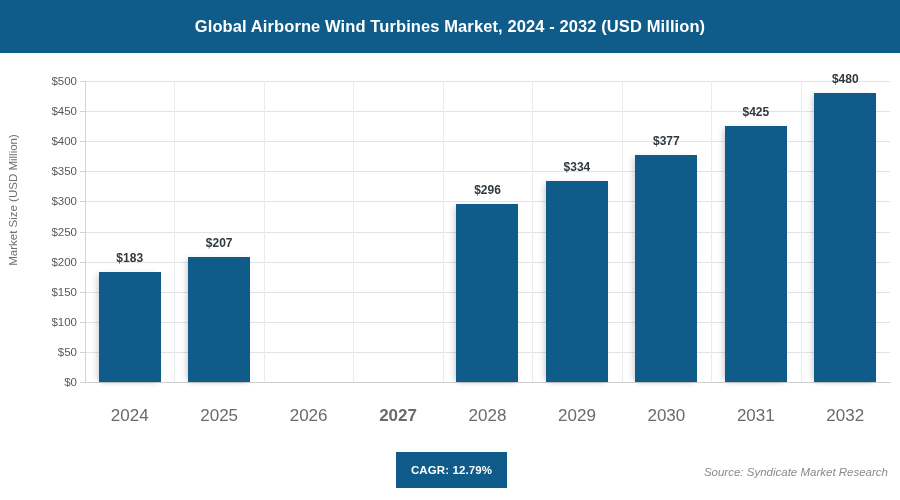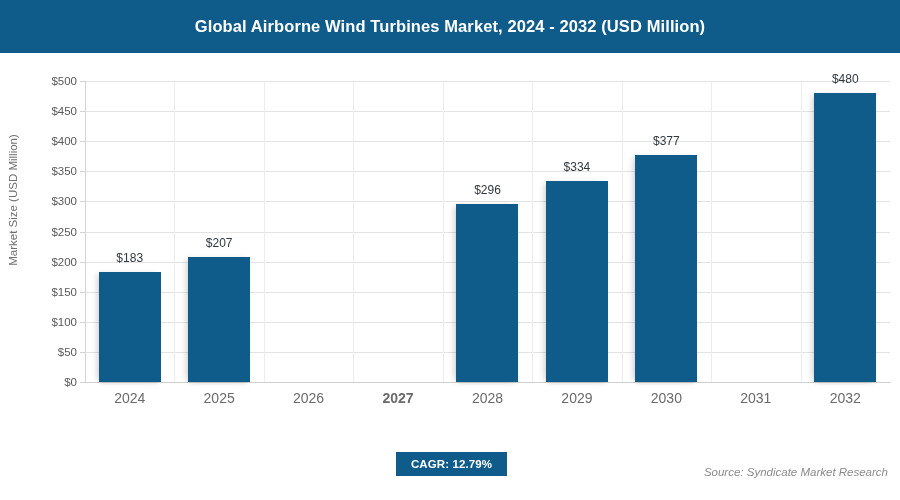--- a/index.html
+++ b/index.html
@@ -152,49 +152,49 @@
     width: 62px;
     background: #0f5b8a;
     box-shadow: -4px 0 6px -2px rgba(0,0,0,0.16), 0 3px 5px -2px rgba(0,0,0,0.12);
   }
   .bar-value {
     position: absolute;
     left: 50%;
     transform: translateX(-50%);
     white-space: nowrap;
     font-size: 12px;
-    font-weight: normal;
+    font-weight: bold;
     color: #31393f;
     font-family: "Liberation Sans", sans-serif;
   }
 
   
   #x-labels {
     position: absolute;
     left: 85px;
     top: 390px;
     width: 805px;
     height: 24px;
   }
   .xtick {
     position: absolute;
-    top: 0;
+    top: 16px;
     text-align: center;
-    font-size: 14px;
+    font-size: 17px;
     color: #6a6a6a;
     font-family: "Liberation Sans", sans-serif;
   }
 
   
   #cagr-badge {
     position: absolute;
     left: 396px;
     top: 452px;
     width: 111px;
-    height: 24px;
+    height: 36px;
     background: #0f5b8a;
     color: #ffffff;
     font-size: 11.5px;
     font-weight: bold;
     display: flex;
     align-items: center;
     justify-content: center;
     font-family: "Liberation Sans", sans-serif;
     letter-spacing: 0.1px;
   }
@@ -285,20 +285,24 @@
         <div class="bar-value" style="bottom: 185.192px;">$296</div>
       </div>
       <div class="bar-slot" style="left: 447.222px; width: 89.4444px;">
         <div class="bar" style="height: 201.068px; background: rgb(15, 91, 138);"></div>
         <div class="bar-value" style="bottom: 208.068px;">$334</div>
       </div>
       <div class="bar-slot" style="left: 536.667px; width: 89.4444px;">
         <div class="bar" style="height: 226.954px; background: rgb(15, 91, 138);"></div>
         <div class="bar-value" style="bottom: 233.954px;">$377</div>
       </div>
+      <div class="bar-slot" style="left: 626.111px; width: 89.4444px;">
+        <div class="bar" style="height: 255.85px; background: rgb(15, 91, 138);"></div>
+        <div class="bar-value" style="bottom: 262.85px;">$425</div>
+      </div>
       <div class="bar-slot" style="left: 715.556px; width: 89.4444px;">
         <div class="bar" style="height: 288.96px; background: rgb(15, 91, 138);"></div>
         <div class="bar-value" style="bottom: 295.96px;">$480</div>
       </div>
     </div>
 
   <div id="x-labels">
       <div class="xtick" style="left: 0px; width: 89.4444px;">2024</div>
       <div class="xtick" style="left: 89.4444px; width: 89.4444px;">2025</div>
       <div class="xtick" style="left: 178.889px; width: 89.4444px;">2026</div>

